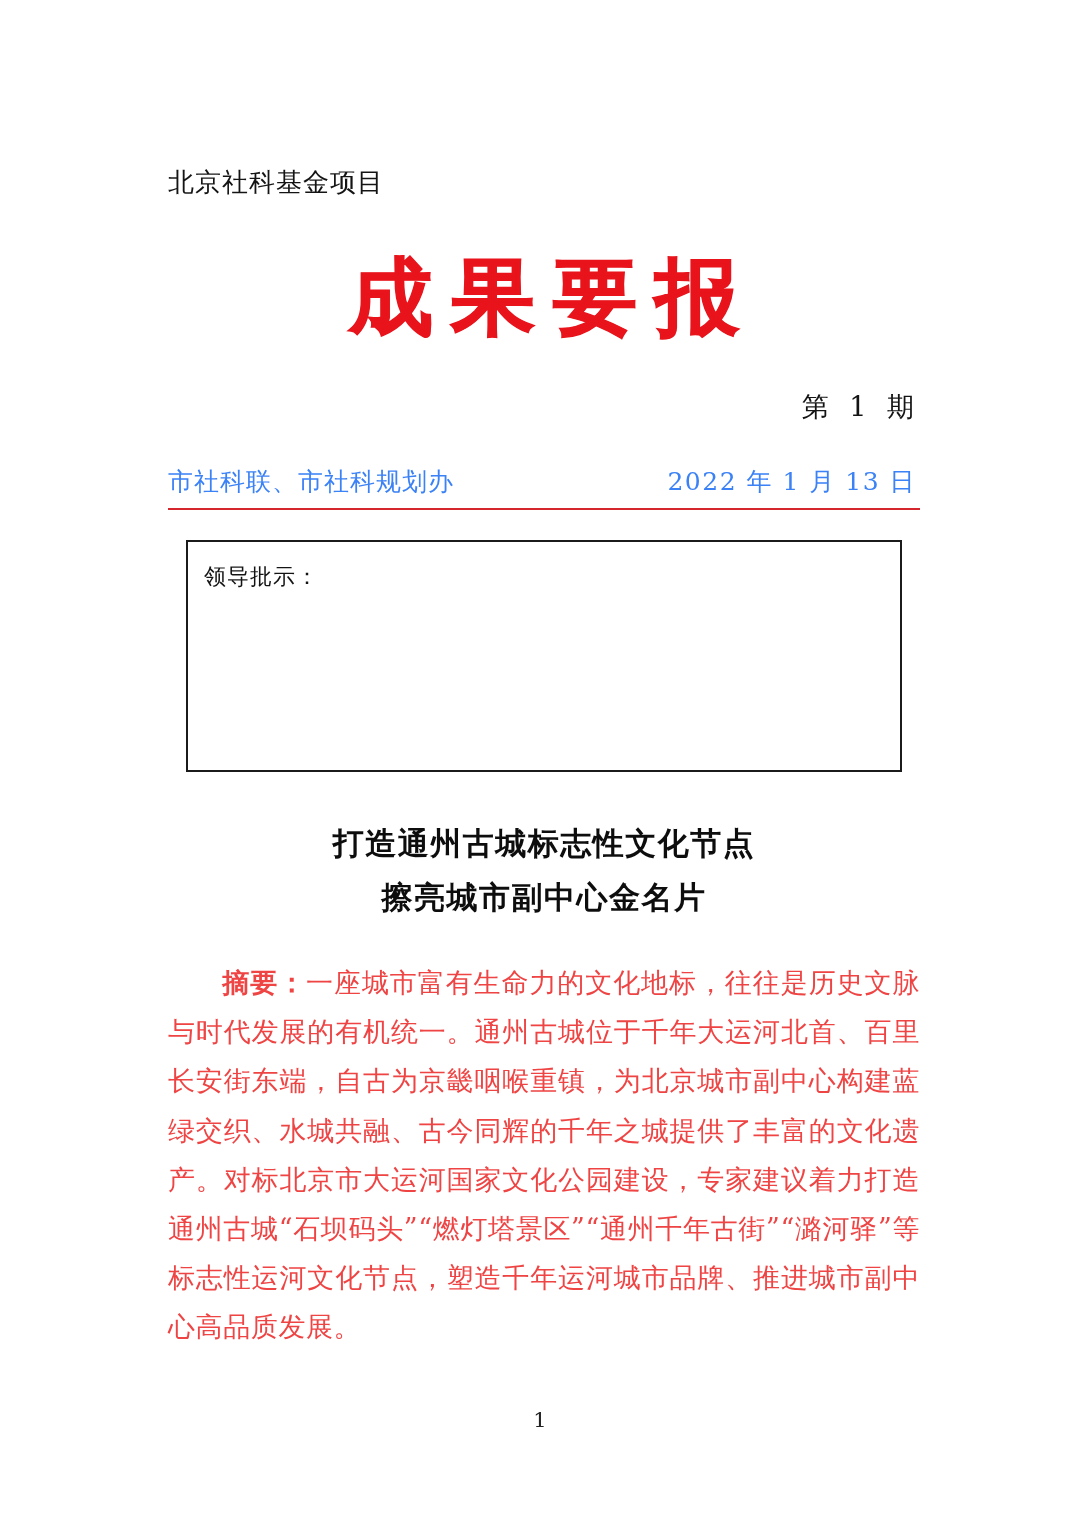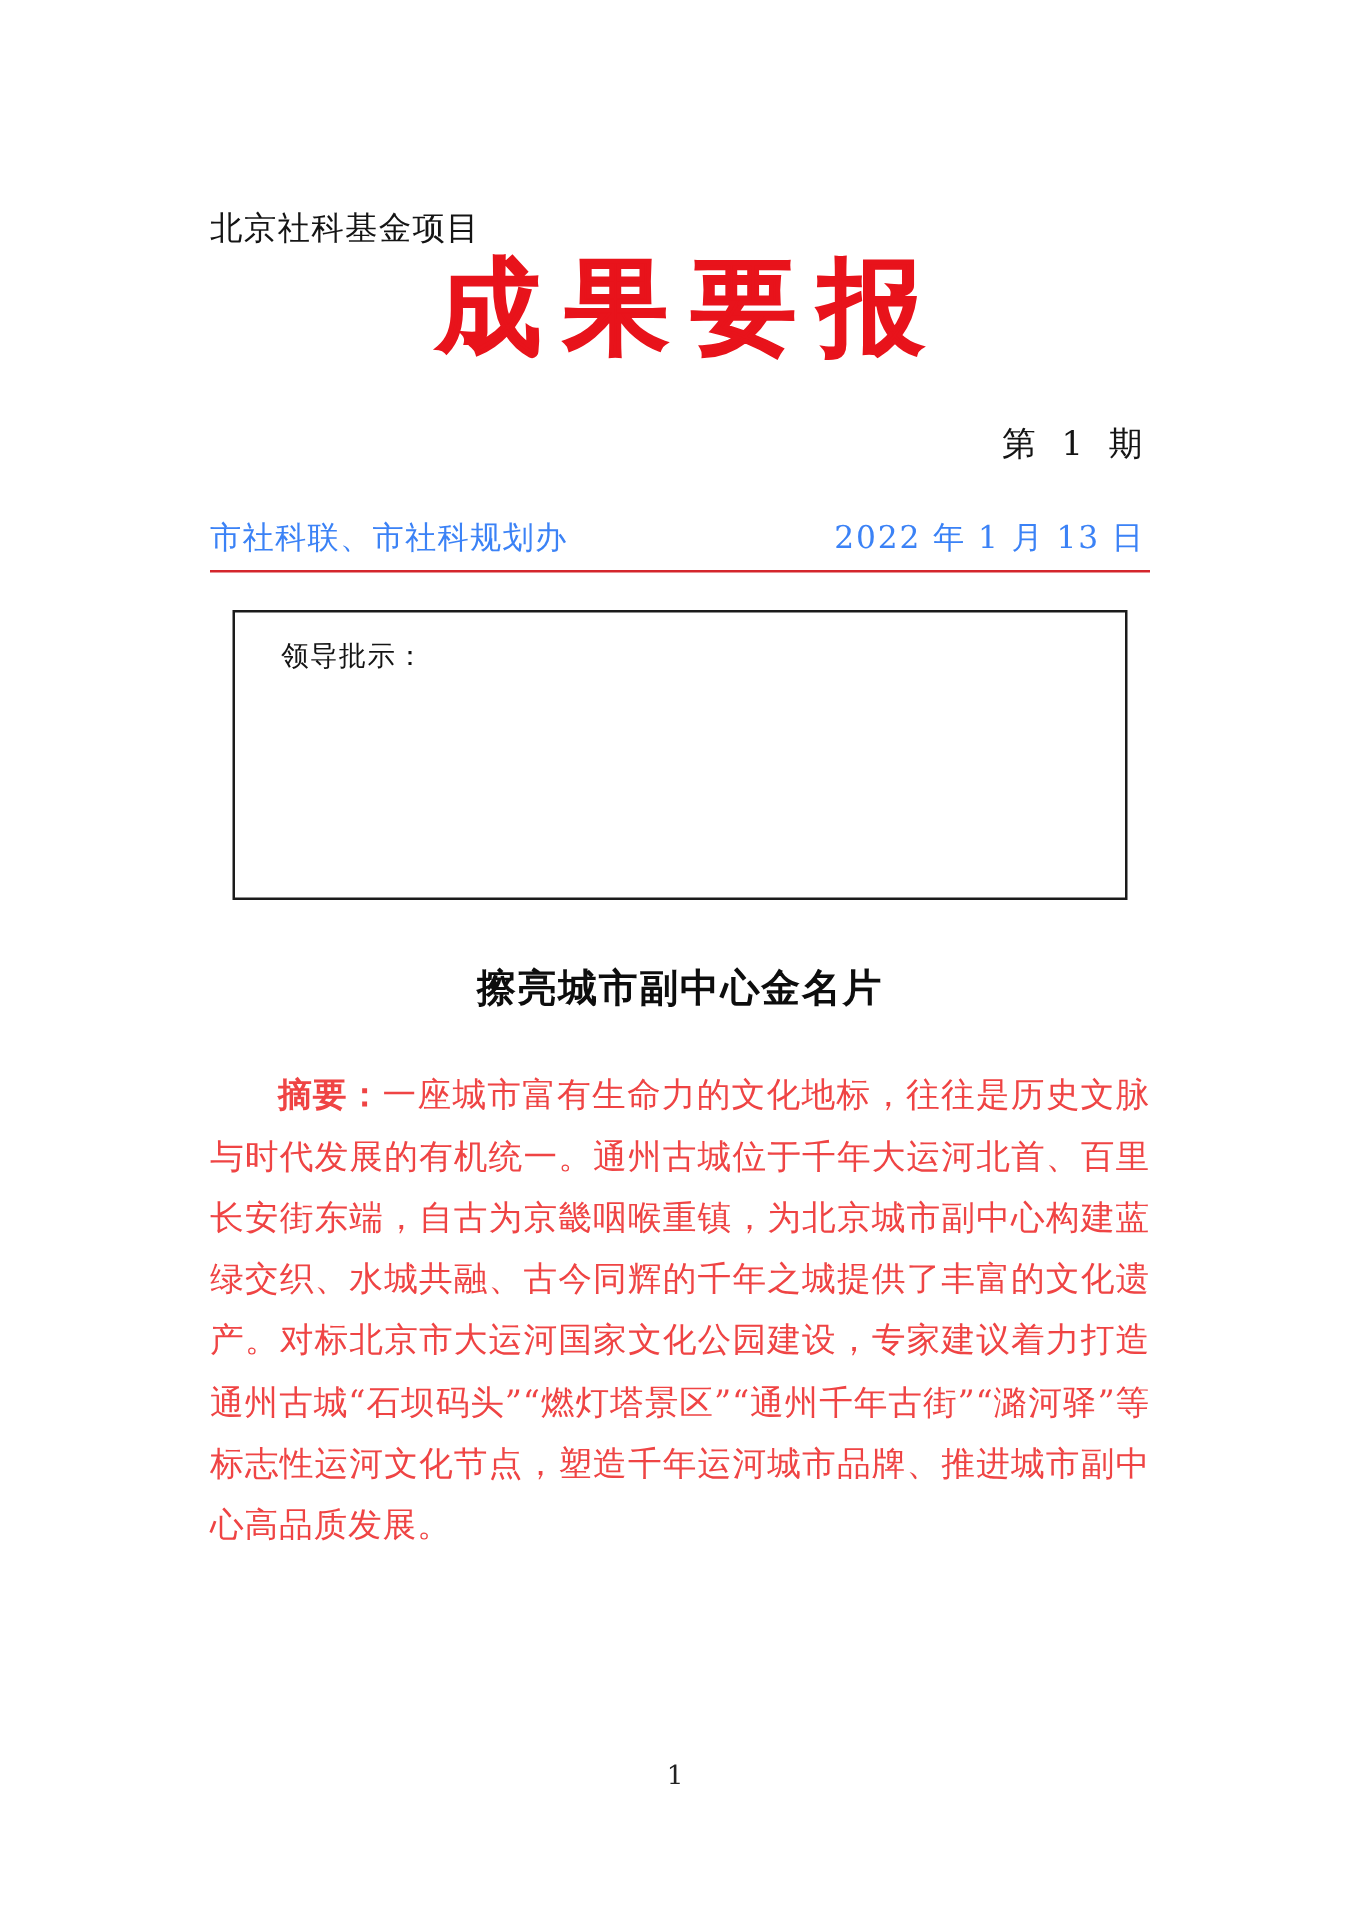--- a/index.html
+++ b/index.html
@@ -31,20 +31,21 @@
   
   .project-line {
     margin-top: 165px;
     font-size: 26px;
     letter-spacing: 1px;
     color: #141414;
     font-family: "DejaVu Serif", "Liberation Serif", serif;
   }
 
   .masthead-title {
+    margin-top: 52px;
     text-align: center;
     color: #e8131b;
     font-size: 84px;
     font-weight: 700;
     letter-spacing: 18px;
     text-indent: 18px;
     line-height: 1.08;
     font-family: "DejaVu Serif", "Liberation Serif", serif;
     -webkit-text-stroke: 1.2px #e8131b;
   }
@@ -79,21 +80,21 @@
     width: 100%;
   }
 
   
   .instruction-box {
     margin: 30px 0 0 18px;
     width: 716px;
     height: 232px;
     border: 2px solid #1b1b1b;
     box-sizing: border-box;
-    padding: 20px 37px;
+    padding: 20px 16px;
   }
   .instruction-label {
     font-size: 22px;
     letter-spacing: 1px;
     color: #141414;
   }
 
   
   .article-title {
     margin-top: 44px;
@@ -153,20 +154,21 @@
     </div>
 
     <hr class="red-rule">
 
     <div class="instruction-box">
       <div class="instruction-label">领导批示：</div>
       <div class="instruction-value"></div>
     </div>
 
     <div class="article-title">
+      <span>打造通州古城标志性文化节点</span>
       <span class="line2">擦亮城市副中心金名片</span>
     </div>
 
     <p class="abstract">
       <span class="indent"></span><b>摘要：</b><span>一座城市富有生命力的文化地标，往往是历史文脉与时代发展的有机统一。通州古城位于千年大运河北首、百里长安街东端，自古为京畿咽喉重镇，为北京城市副中心构建蓝绿交织、水城共融、古今同辉的千年之城提供了丰富的文化遗产。对标北京市大运河国家文化公园建设，专家建议着力打造通州古城“石坝码头”“燃灯塔景区”“通州千年古街”“潞河驿”等标志性运河文化节点，塑造千年运河城市品牌、推进城市副中心高品质发展。</span>
     </p>
 
   </div>
 
   <div class="page-number">1</div>

